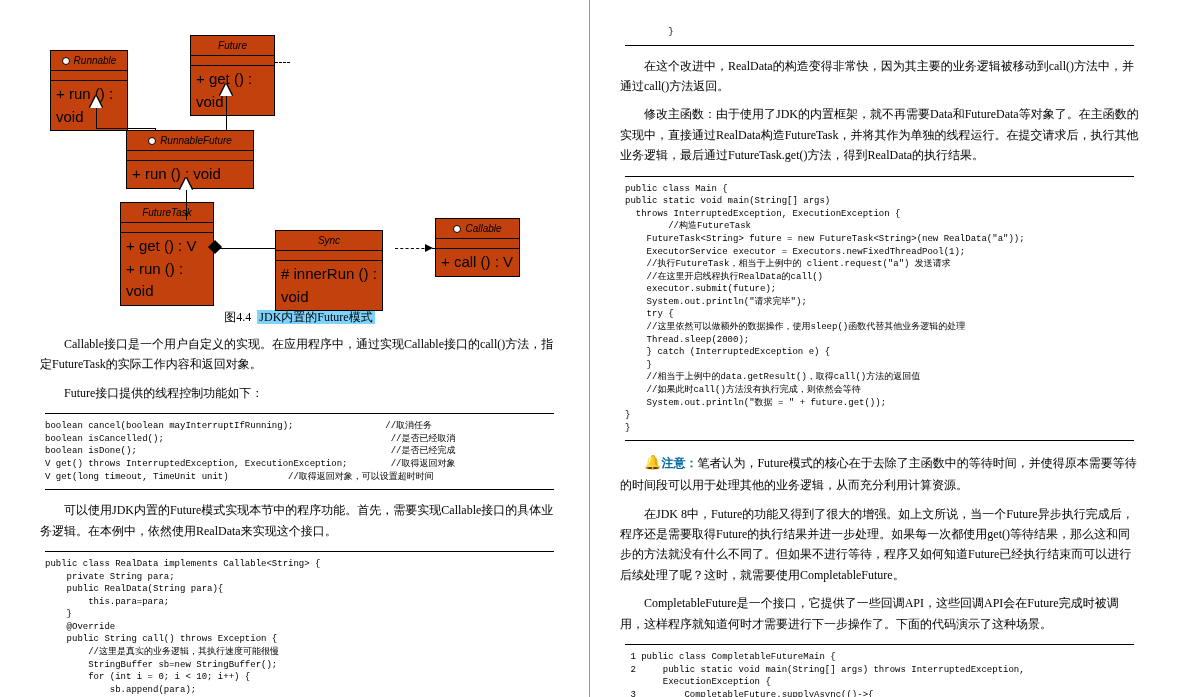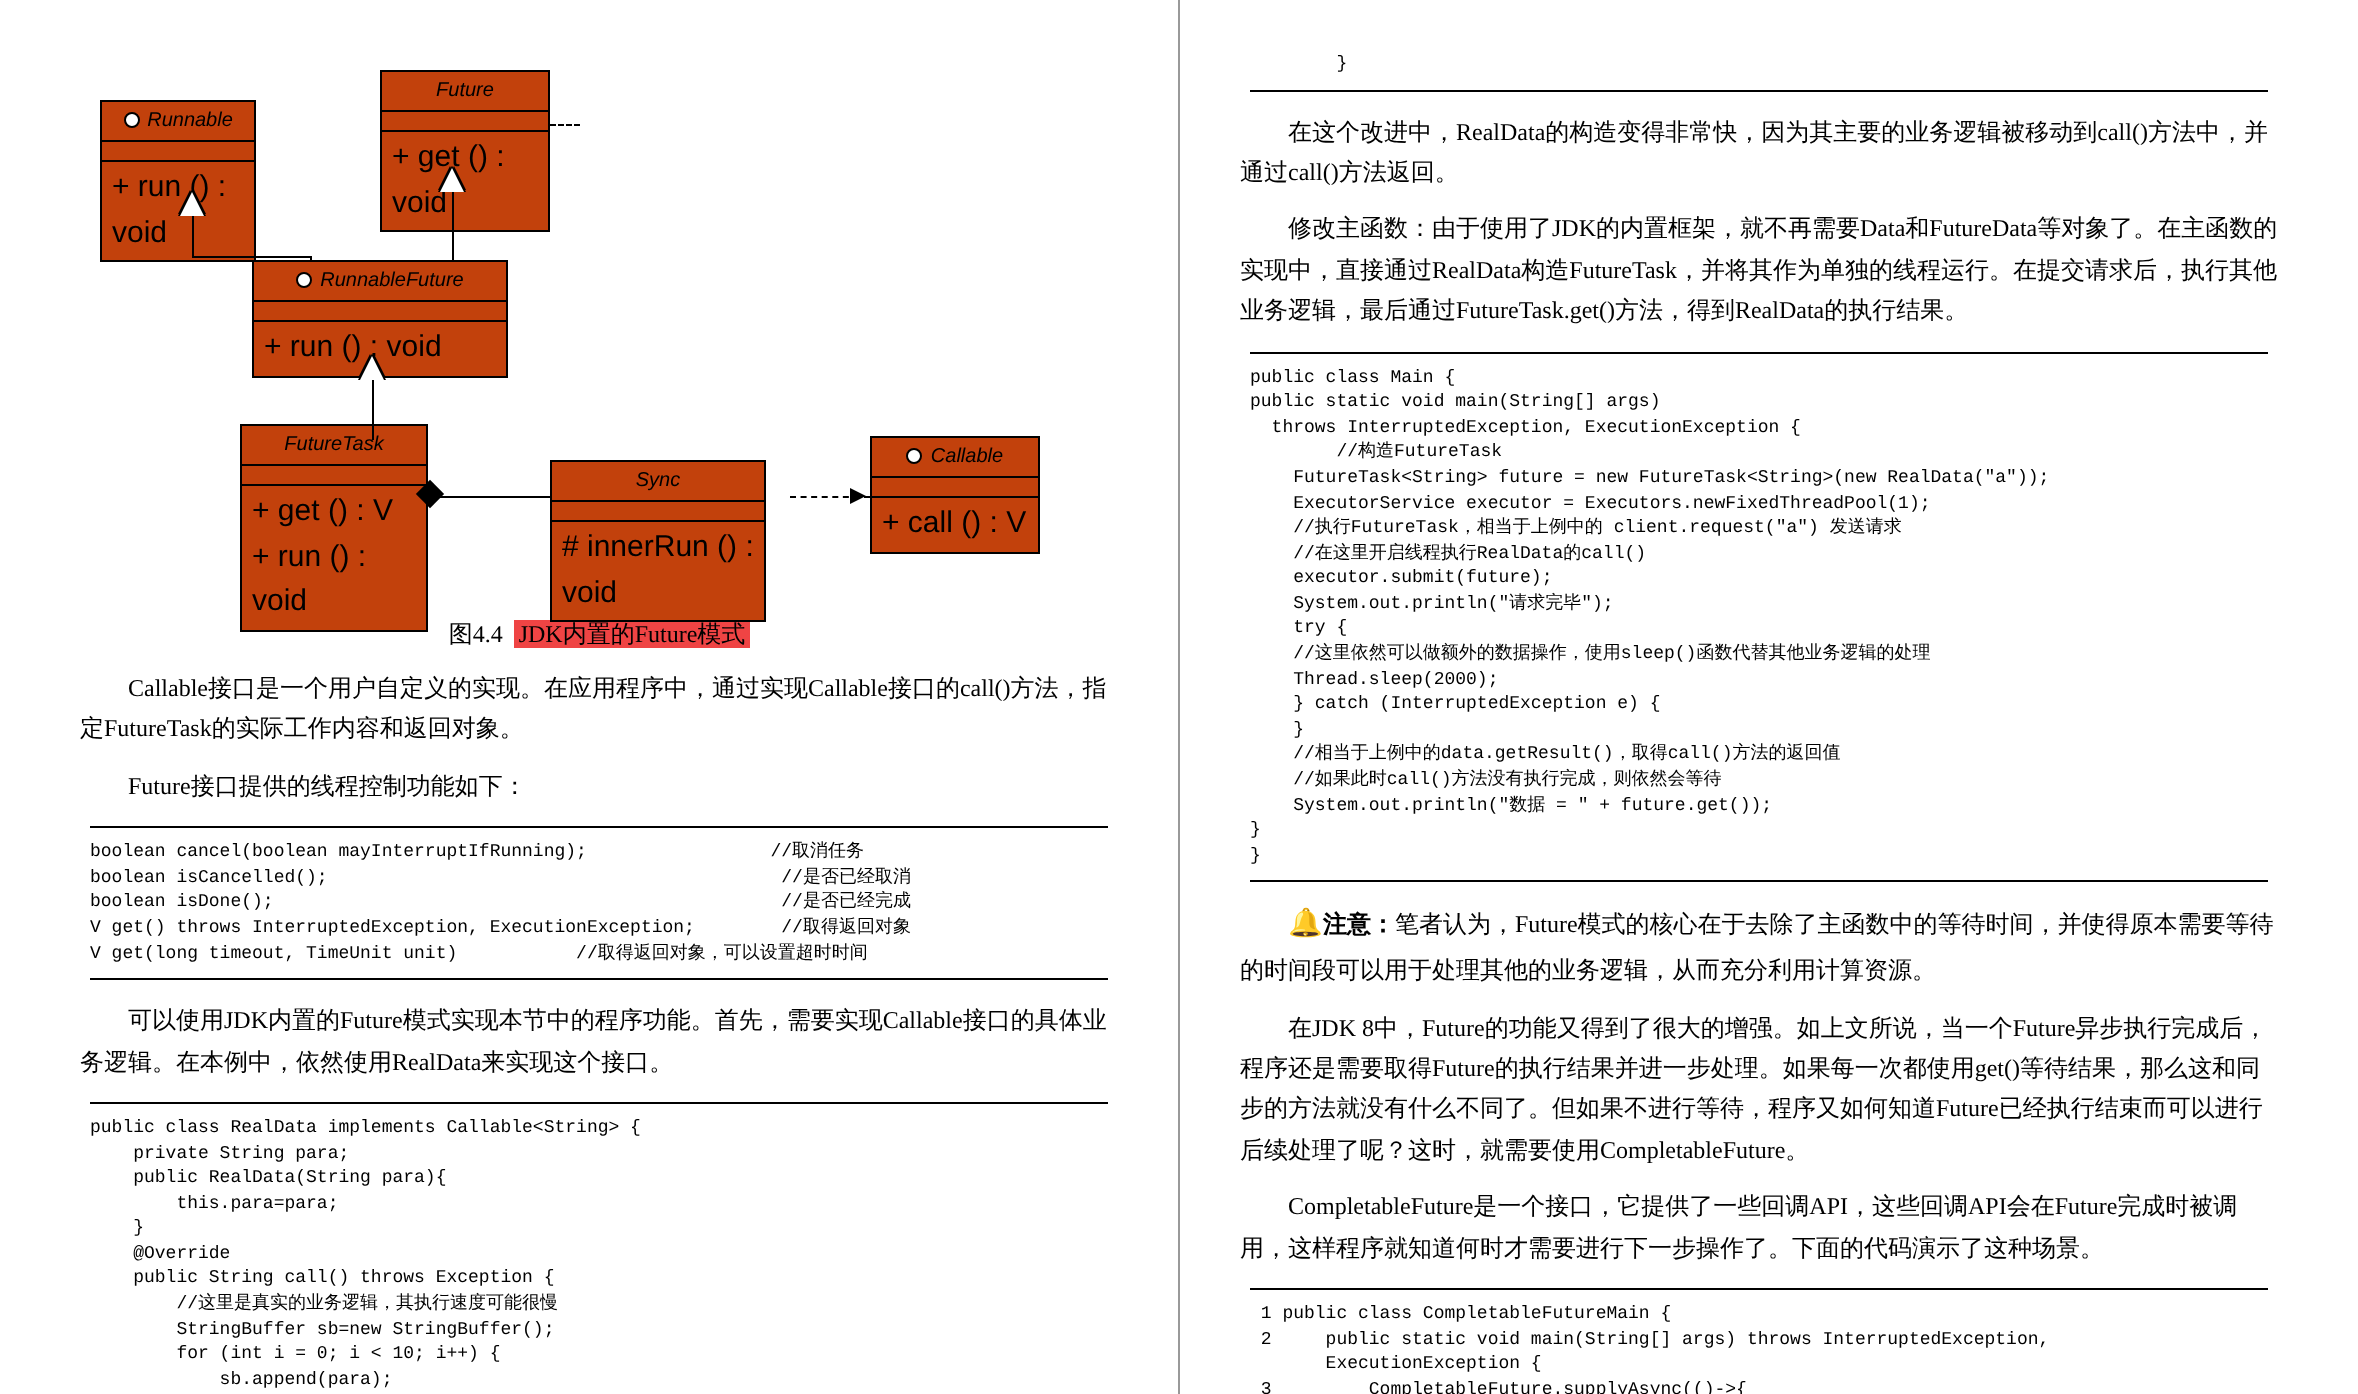--- a/index.html
+++ b/index.html
@@ -10,25 +10,25 @@
   .box{position:absolute;border:1px solid #000;background:#c2410c;font-size:10px;font-family:Arial;text-align:center}
   .box .title{border-bottom:1px solid #000;padding:2px 8px;font-style:italic}
   .box .attrs{min-height:10px;border-bottom:1px solid #000}
   .box .ops{padding:2px 5px;text-align:left;font-size:15px}
   .iface{position:absolute;width:8px;height:8px;border:1px solid #000;border-radius:50%;background:#fff}
   .note{position:absolute;border:1px solid #000;background:#fff;font-size:10px;padding:6px;width:70px}
   .note::after{content:"";position:absolute;top:-1px;right:-1px;width:10px;height:10px;background:linear-gradient(135deg,transparent 50%,#000 50%,#000 52%,#fff 52%)}
   .line{position:absolute;background:#000}
   .arrow-up{position:absolute;width:0;height:0;border-left:6px solid transparent;border-right:6px solid transparent;border-bottom:12px solid #fff;filter:drop-shadow(0 -1px 0 #000) drop-shadow(-1px 0 0 #000) drop-shadow(1px 0 0 #000)}
   .fig-caption{text-align:center;font-size:12px}
-  .hl{background:#ef4444;padding:0 2px}
+  .hl{background:#7dd3fc;padding:0 2px}
   p.body{text-indent:2em;margin:8px 0;font-size:12px;line-height:1.7}
   .code-block{border-top:1px solid #000;border-bottom:1px solid #000;margin:10px 5px;padding:6px 0;font-family:"Courier New",monospace;font-size:9px;line-height:1.4;white-space:pre;overflow:hidden}
   .bell{color:#2a72b5;font-size:14px}
-  .zhu{color:#000000;font-weight:bold}
+  .zhu{color:#0369a1;font-weight:bold}
 </style>
 </head>
 <body>
 
 <div class="page">
   <div class="uml-area">
 
     <div class="box" style="left:10px;top:30px;width:78px">
       <div class="title"><span class="iface" style="position:static;display:inline-block;margin-right:4px;vertical-align:middle"></span><span>Runnable</span></div>
       <div class="attrs"></div>
@@ -42,21 +42,21 @@
     </div>
 
     <div class="line" style="left:235px;top:42px;width:15px;height:1px;border-top:1px dashed #000;background:none"></div>
 
     <div class="box" style="left:86px;top:110px;width:128px">
       <div class="title"><span class="iface" style="position:static;display:inline-block;margin-right:4px;vertical-align:middle"></span><span>RunnableFuture</span></div>
       <div class="attrs"></div>
       <div class="ops">+ run () : void</div>
     </div>
 
-    <div class="box" style="left:80px;top:192px;width:94px">
+    <div class="box" style="left:80px;top:182px;width:94px">
       <div class="title">FutureTask</div>
       <div class="attrs"></div>
       <div class="ops">
           <div>+ get () : V</div>
           <div>+ run () : void</div>
         </div>
     </div>
 
     <div class="box" style="left:235px;top:210px;width:108px">
       <div class="title">Sync</div>

